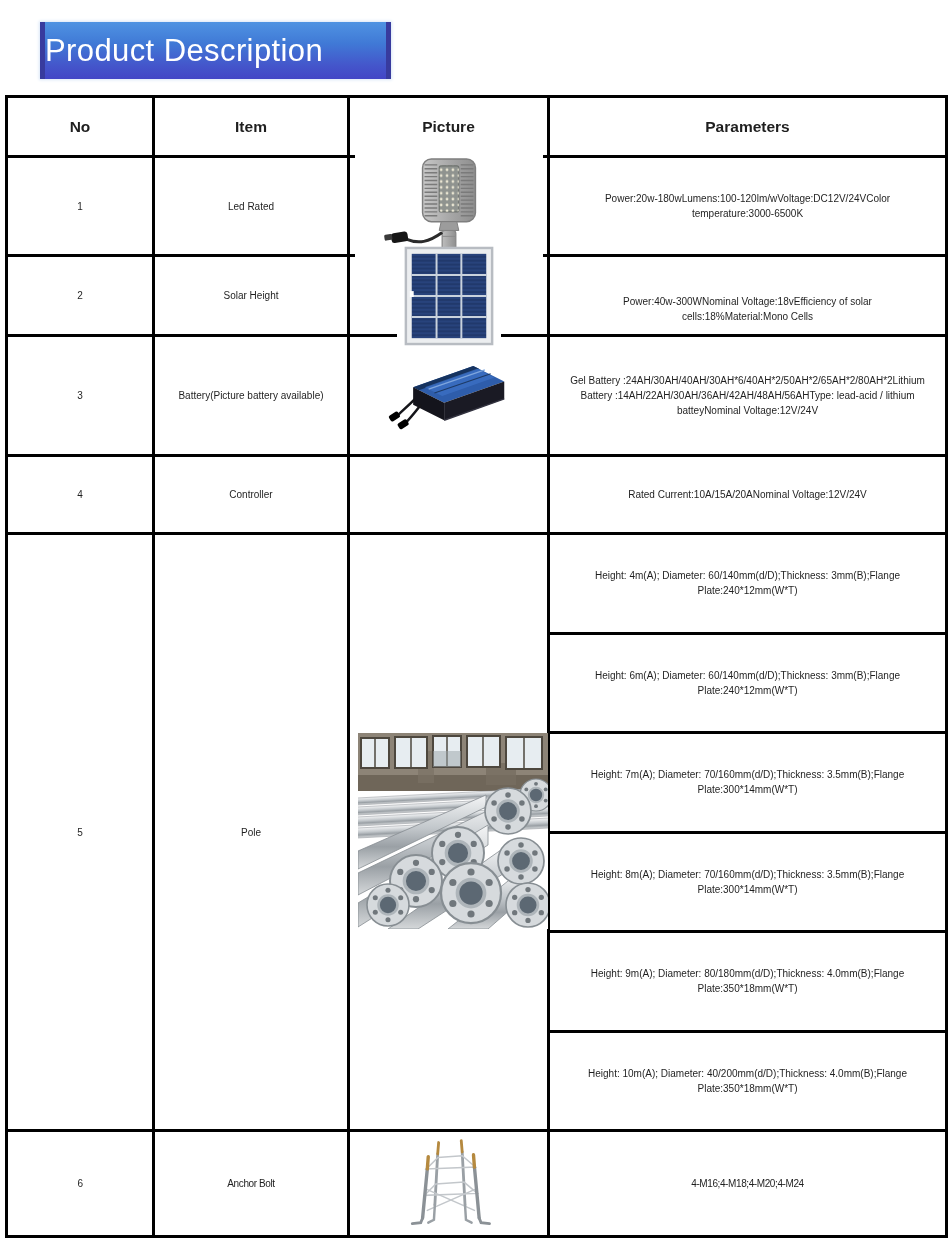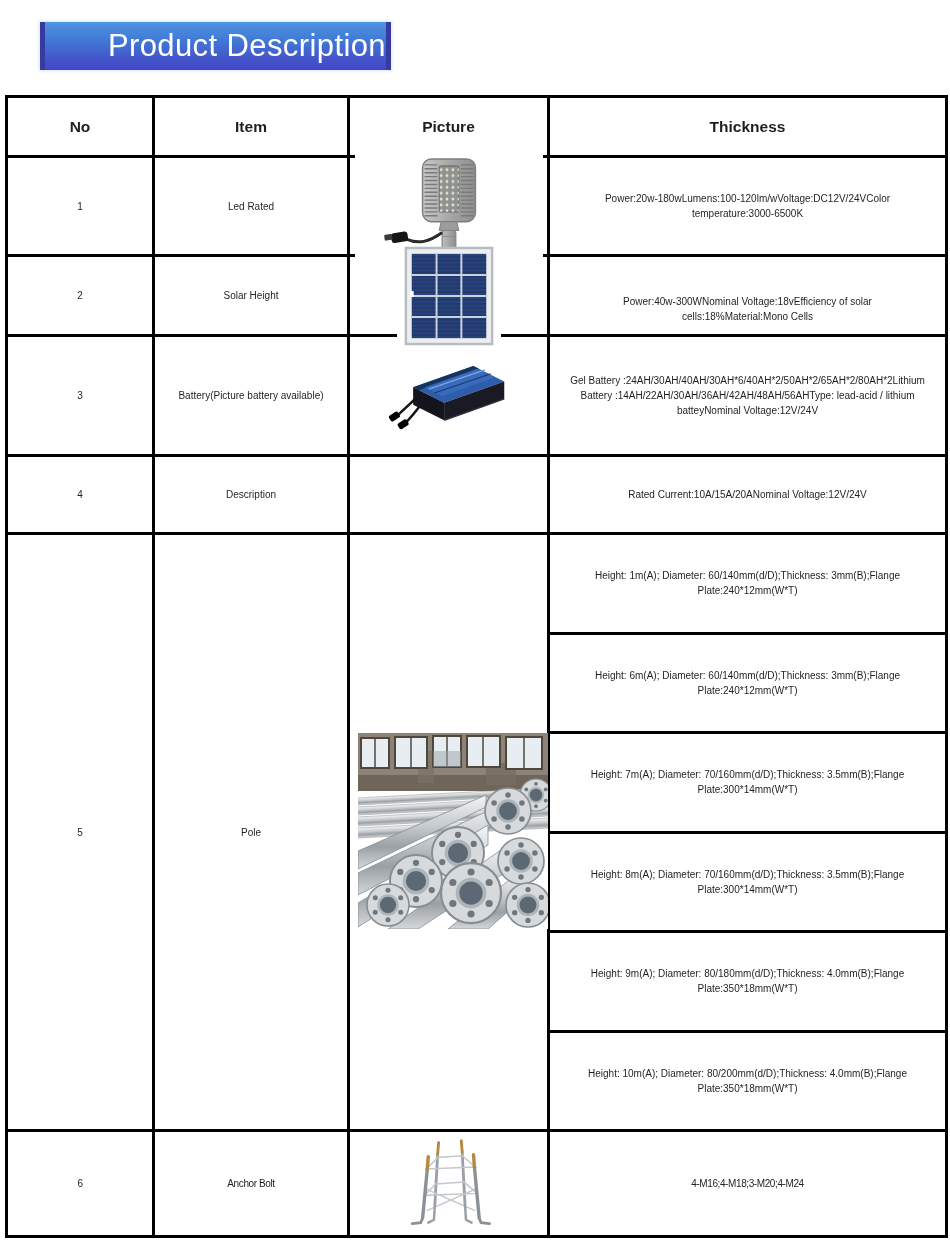--- a/index.html
+++ b/index.html
@@ -3,25 +3,25 @@
 <meta charset="utf-8">
 <style>
   html,body{margin:0;padding:0;}
   body{
     width:950px;height:1250px;background:#ffffff;position:relative;
     font-family:"Liberation Sans", sans-serif;color:#1f1f1f;
     -webkit-font-smoothing:antialiased;
   }
   
   .banner{
-    position:absolute;left:40px;top:22px;width:341px;height:48px;
+    position:absolute;left:40px;top:22px;width:341px;height:57px;
     background:linear-gradient(180deg,#4f93e2 0%,#4079d6 38%,#4457cb 75%,#4345c6 100%);
     border-left:5px solid #383b9e;border-right:5px solid #383b9e;
     box-shadow:0 0 3px 1px #d9e6f7;
-    display:flex;align-items:center;justify-content:flex-end;
+    display:flex;align-items:center;justify-content:flex-start;
   }
   .banner-text{font-size:31px;color:#ffffff;letter-spacing:.4px;white-space:nowrap;}
   
   table.prod{
     position:absolute;left:5px;top:95px;width:940px;
     border-collapse:collapse;table-layout:fixed;
   }
   .prod th,.prod td{
     border:3px solid #000;text-align:center;vertical-align:middle;
     font-size:10px;padding:2px 8px;background:transparent;
@@ -58,21 +58,21 @@
     <col style="width:147px">
       <col style="width:195px">
       <col style="width:200px">
       <col style="width:398px">
   </colgroup>
   <tbody>
       <tr class="hdr">
     <th>No</th>
     <th>Item</th>
     <th>Picture</th>
-    <th>Thickness</th>
+    <th>Parameters</th>
   </tr>
 
   <tr class="r1">
     <td>1</td>
     <td class="item-cell"><span>Led Rated</span></td>
     <td class="pic-cell">
       <div class="overlap ov-lamp">
         <svg width="186" height="102" viewBox="0 0 190 104">
           <defs>
             <linearGradient id="lampg" x1="0" y1="0" x2="1" y2="0">
@@ -145,21 +145,21 @@
         <path d="M36 54 C29 63 24 69 19 74" stroke="#15151a" stroke-width="2.6" fill="none"></path>
         <rect x="3" y="63" width="11" height="7" rx="2" fill="#000" transform="rotate(-32 8 66)"></rect>
         <rect x="12" y="71" width="11" height="7" rx="2" fill="#000" transform="rotate(-32 17 74)"></rect>
       </svg>
     </td>
     <td class="params p-r3"><span>Gel Battery :24AH/30AH/40AH/30AH*6/40AH*2/50AH*2/65AH*2/80AH*2Lithium Battery :14AH/22AH/30AH/36AH/42AH/48AH/56AHType: lead-acid / lithium batteyNominal Voltage:12V/24V</span></td>
   </tr>
 
   <tr class="r4">
     <td>4</td>
-    <td class="item-cell"><span>Description</span></td>
+    <td class="item-cell"><span>Controller</span></td>
     <td class="pic-cell"></td>
     <td class="params p-r4"><span>Rated Current:10A/15A/20ANominal Voltage:12V/24V</span></td>
   </tr>
 
   <tr class="sub">
     <td rowspan="6">5</td>
     <td rowspan="6" class="item-cell"><span>Pole</span></td>
     <td rowspan="6" class="pic-cell">
       <svg width="190" height="196" viewBox="0 0 190 196">
         <defs>
@@ -219,36 +219,36 @@
         <use href="#fl" transform="translate(178,62) scale(0.8)"></use>
         <use href="#fl" transform="translate(150,78) scale(1.15)"></use>
         <use href="#fl" transform="translate(100,120) scale(1.3)"></use>
         <use href="#fl" transform="translate(163,128) scale(1.15)"></use>
         <use href="#fl" transform="translate(58,148) scale(1.3)"></use>
         <use href="#fl" transform="translate(113,160) scale(1.5)"></use>
         <use href="#fl" transform="translate(170,172) scale(1.1)"></use>
         <use href="#fl" transform="translate(30,172) scale(1.05)"></use>
       </svg>
     </td>
-    <td class="params p-pole"><span>Height: 1m(A); Diameter: 60/140mm(d/D);Thickness: 3mm(B);Flange Plate:240*12mm(W*T)</span></td>
+    <td class="params p-pole"><span>Height: 4m(A); Diameter: 60/140mm(d/D);Thickness: 3mm(B);Flange Plate:240*12mm(W*T)</span></td>
   </tr>
   <tr class="sub">
     <td class="params p-pole"><span>Height: 6m(A); Diameter: 60/140mm(d/D);Thickness: 3mm(B);Flange Plate:240*12mm(W*T)</span></td>
   </tr>
   <tr class="sub">
     <td class="params p-pole"><span>Height: 7m(A); Diameter: 70/160mm(d/D);Thickness: 3.5mm(B);Flange Plate:300*14mm(W*T)</span></td>
   </tr>
   <tr class="sub">
     <td class="params p-pole"><span>Height: 8m(A); Diameter: 70/160mm(d/D);Thickness: 3.5mm(B);Flange Plate:300*14mm(W*T)</span></td>
   </tr>
   <tr class="sub">
     <td class="params p-pole"><span>Height: 9m(A); Diameter: 80/180mm(d/D);Thickness: 4.0mm(B);Flange Plate:350*18mm(W*T)</span></td>
   </tr>
   <tr class="sub">
-    <td class="params p-pole"><span>Height: 10m(A); Diameter: 80/200mm(d/D);Thickness: 4.0mm(B);Flange Plate:350*18mm(W*T)</span></td>
+    <td class="params p-pole"><span>Height: 10m(A); Diameter: 40/200mm(d/D);Thickness: 4.0mm(B);Flange Plate:350*18mm(W*T)</span></td>
   </tr>
 
   <tr class="r6">
     <td class="condensed">6</td>
     <td class="item-cell condensed"><span>Anchor Bolt</span></td>
     <td class="pic-cell">
       <svg width="96" height="98" viewBox="0 0 100 104" style="display:block;margin:0 auto;">
         <g stroke-linecap="round">
           <line x1="38" y1="20" x2="35" y2="74" stroke="#9aa0a5" stroke-width="3"></line>
           <line x1="64" y1="18" x2="67" y2="74" stroke="#9aa0a5" stroke-width="3"></line>
@@ -264,16 +264,16 @@
           <line x1="77" y1="34" x2="82" y2="88" stroke="#8b9196" stroke-width="3.6"></line>
           <line x1="27" y1="36" x2="28" y2="23" stroke="#b5893f" stroke-width="3.6"></line>
           <line x1="77" y1="34" x2="76" y2="21" stroke="#b5893f" stroke-width="3.6"></line>
           <path d="M22 88 L20 93 L11 94" stroke="#8b9196" stroke-width="3" fill="none"></path>
           <path d="M82 88 L84 93 L93 94" stroke="#8b9196" stroke-width="3" fill="none"></path>
           <path d="M35 74 L34 90 L28 93" stroke="#9aa0a5" stroke-width="2.6" fill="none"></path>
           <path d="M67 74 L68 90 L74 93" stroke="#9aa0a5" stroke-width="2.6" fill="none"></path>
         </g>
       </svg>
     </td>
-    <td class="params condensed"><span>4-M16;4-M18;3-M20;4-M24</span></td>
+    <td class="params condensed"><span>4-M16;4-M18;4-M20;4-M24</span></td>
   </tr>
 </tbody>
   </table>
 
 </body></html>

